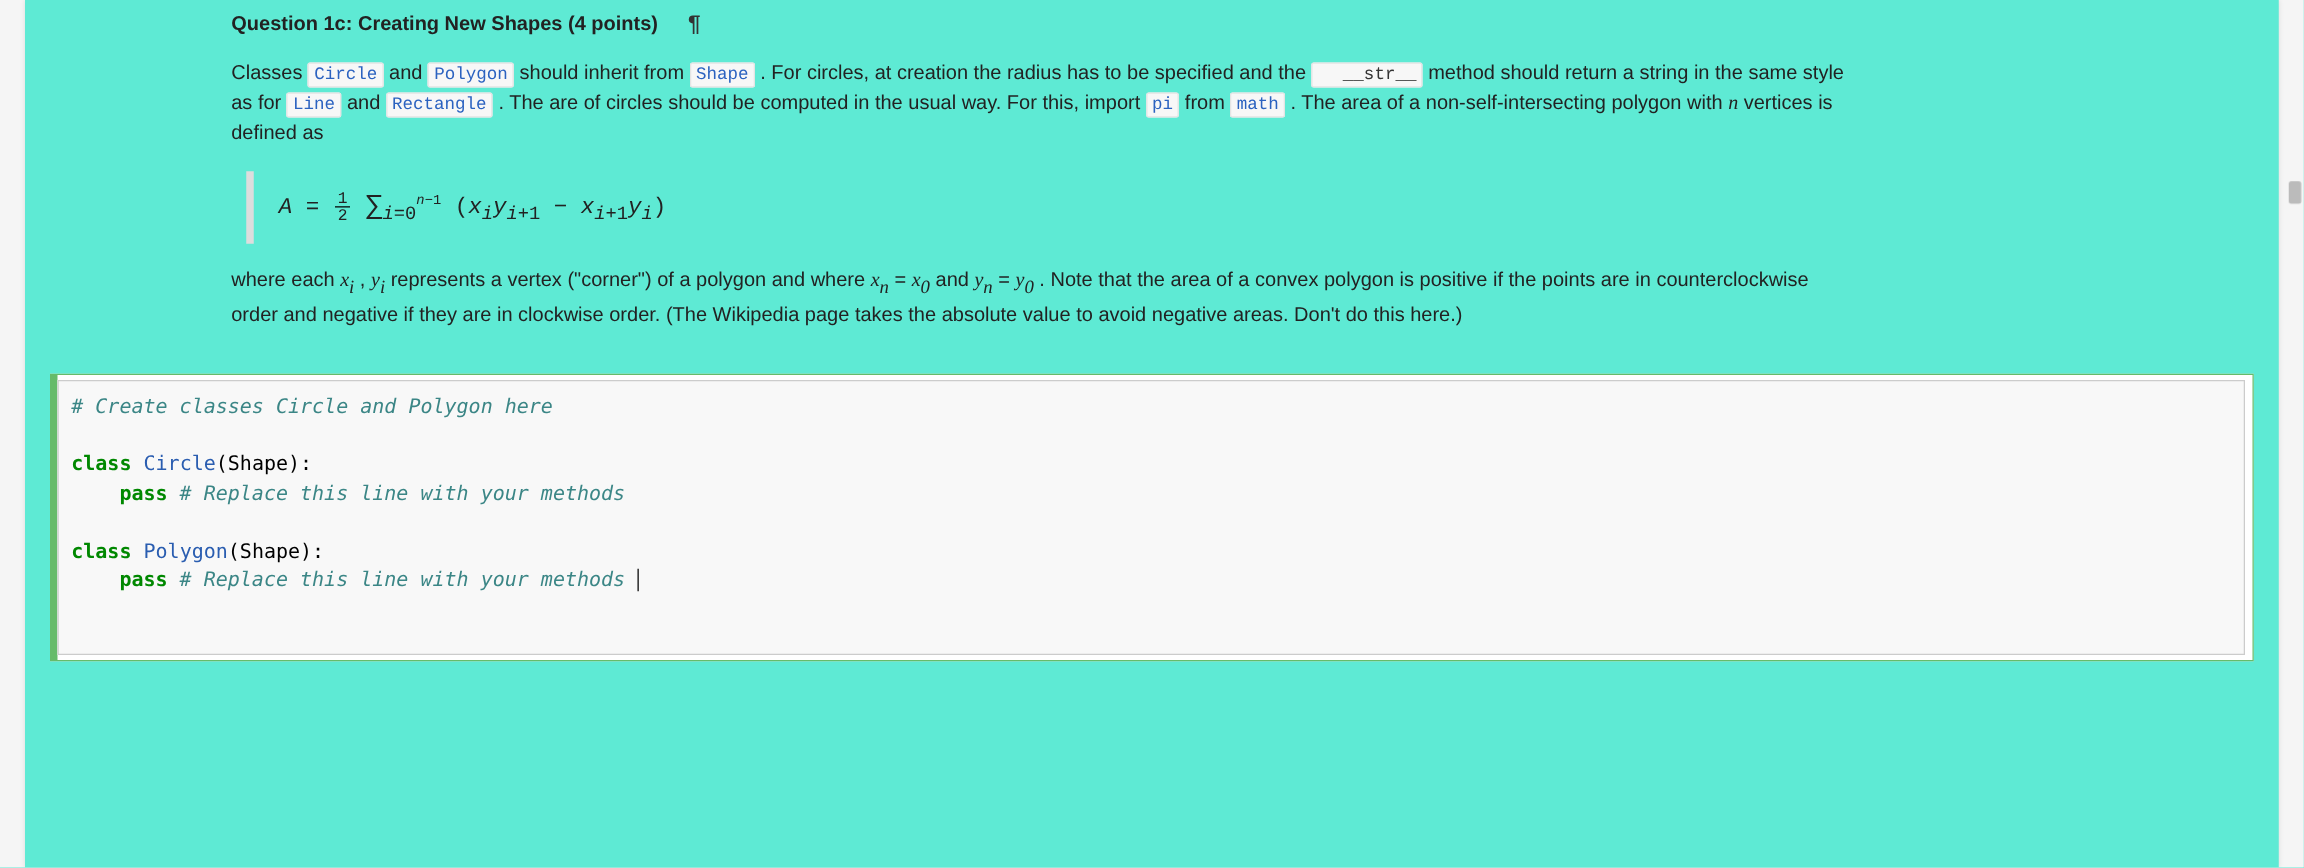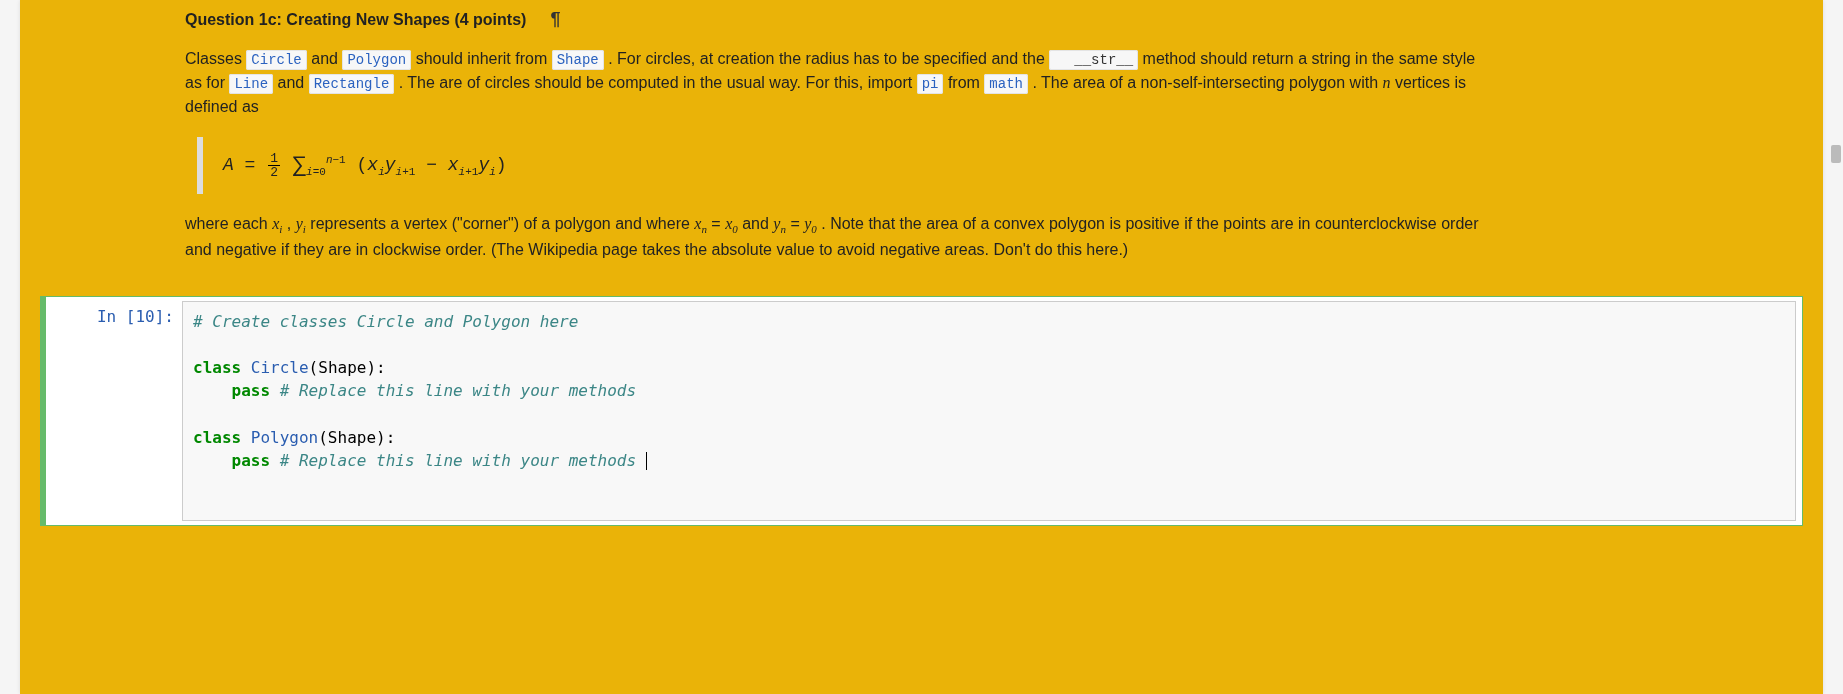--- a/index.html
+++ b/index.html
@@ -3,21 +3,21 @@
   <meta charset="utf-8">
   <style>
     * { box-sizing: border-box; margin: 0; padding: 0; }
     body {
       font-family: -apple-system, BlinkMacSystemFont, "Segoe UI", Helvetica, Arial, sans-serif;
       background: #f5f5f5;
       color: #000;
       padding: 0;
     }
     .container {
-      background: #eab308;
+      background: #5eead4;
       margin: 0 20px;
       min-height: 694px;
       box-shadow: 0 0 4px rgba(0,0,0,0.1);
       padding: 0;
     }
     .markdown-cell {
       padding: 6px 20px 20px 165px;
       max-width: 1480px;
       font-size: 16px;
       line-height: 1.5;
@@ -57,21 +57,21 @@
       margin: 18px 0 18px 12px;
       font-family: Liberation Mono, monospace;
       font-style: italic;
       font-size: 18px;
     }
     .formula-block .upright { font-style: normal; }
     .frac { display: inline-block; vertical-align: middle; text-align: center; font-size: 13px; line-height: 1; padding: 0 2px;}
     .frac .num { display:block; border-bottom: 1px solid #000; padding: 0 2px;}
     .frac .den { display:block; padding: 0 2px;}
     .sum { font-size: 22px; font-style: normal; vertical-align: middle;}
-    .sub { font-size: 11px; vertical-align: sub; font-style: italic; margin-top: 39px;}
+    .sub { font-size: 15px; vertical-align: sub; font-style: italic; margin-top: 39px;}
     .sup { font-size: 11px; vertical-align: super; font-style: italic;}
     .code-cell {
       display: flex;
       border: 1px solid #66bb6a;
       border-left: 6px solid #66bb6a;
       margin: 0 20px 20px 20px;
       background: #fff;
     }
     .prompt-area {
       width: 136px;
@@ -138,21 +138,20 @@
       <span class="sum">∑</span><span class="sub">i<span class="upright">=0</span></span><span class="sup">n<span class="upright">−1</span></span>
       <span class="upright">(</span>x<span class="sub">i</span>y<span class="sub">i<span class="upright">+1</span></span> <span class="upright">−</span> x<span class="sub">i<span class="upright">+1</span></span>y<span class="sub">i</span><span class="upright">)</span></span>
     </div>
 
     <p class="para">
       <span>where each </span><span class="math-italic">x<span class="sub">i</span></span> , <span class="math-italic">y<span class="sub">i</span></span><span> represents a vertex ("corner") of a polygon and where </span><span class="math-italic">x<span class="sub">n</span></span> = <span class="math-italic">x<span class="sub">0</span></span><span> and </span><span class="math-italic">y<span class="sub">n</span></span> = <span class="math-italic">y<span class="sub">0</span></span><span> . Note that the area of a convex polygon is positive if the points are in counterclockwise order and negative if they are in clockwise order. (The Wikipedia page takes the absolute value to avoid negative areas. Don't do this here.)</span>
     </p>
   </div>
 
   <div class="code-cell">
-    <div class="prompt-area">In [10]:</div>
     <div class="input-area"><span class="c-comment"># Create classes Circle and Polygon here</span>
 
 <span class="c-keyword">class</span><span class="c-name"> Circle</span><span class="c-black">(Shape):</span>
 <span>    </span><span class="c-keyword">pass</span><span class="c-comment"> # Replace this line with your methods</span>
 
 <span class="c-keyword">class</span><span class="c-name"> Polygon</span><span class="c-black">(Shape):</span>
 <span>    </span><span class="c-keyword">pass</span><span class="c-comment"> # Replace this line with your methods</span><span class="cursor"></span></div>
   </div>
 
 </div>

